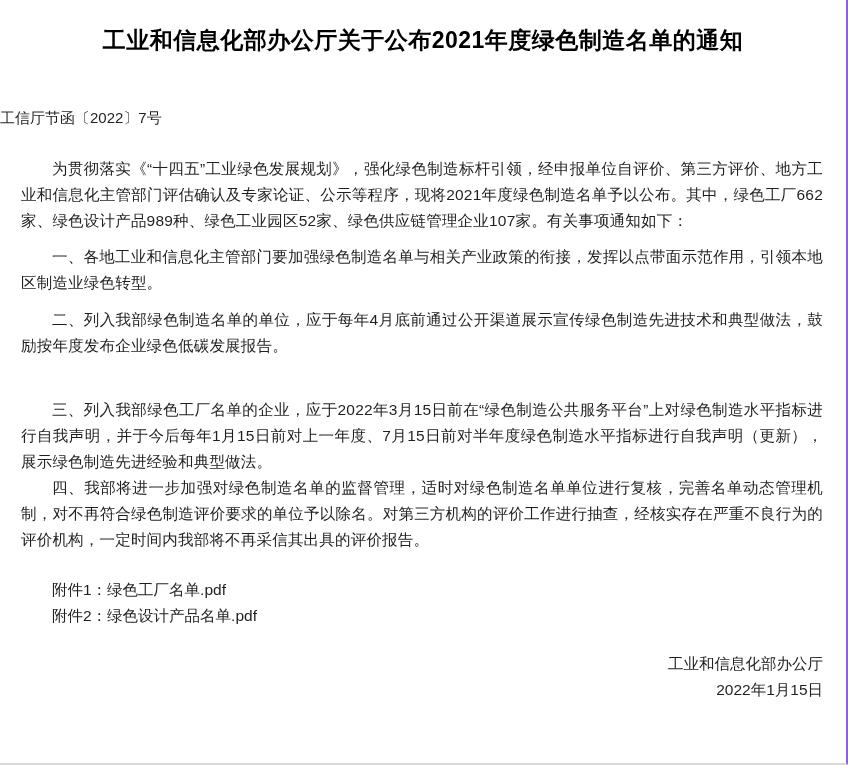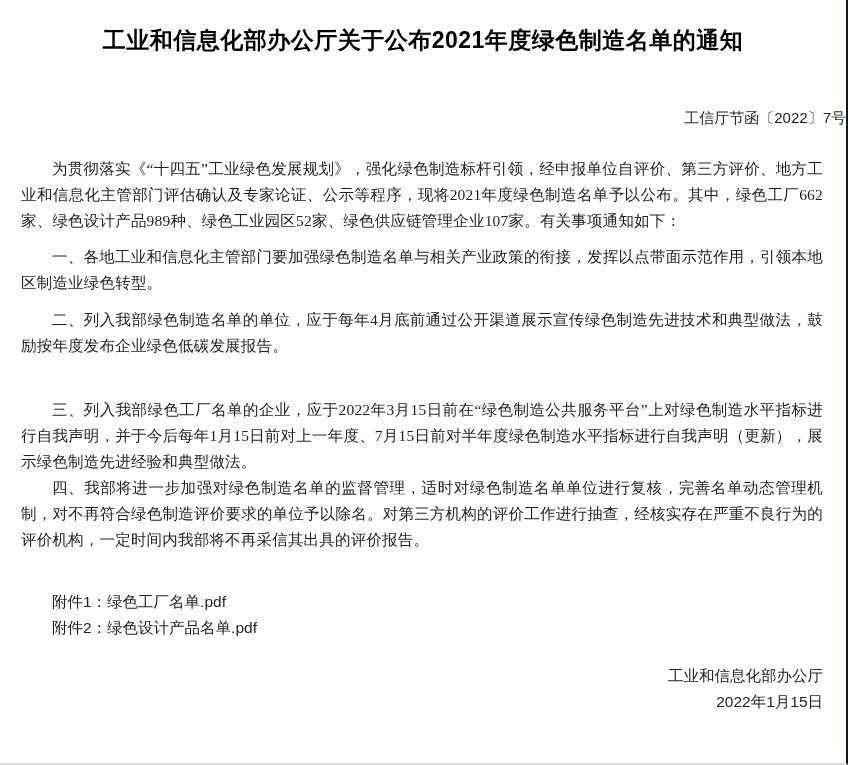--- a/index.html
+++ b/index.html
@@ -6,62 +6,61 @@
     margin: 0;
     padding: 0;
     background: #ffffff;
   }
   .page {
     position: relative;
     width: 848px;
     height: 765px;
     box-sizing: border-box;
     background: #ffffff;
-    border-right: 2px solid #0f172a;
+    border-right: 2px solid #8b5cf6;
     border-bottom: 2px solid #d9d9d9;
     overflow: hidden;
     font-family: "Liberation Sans", "DejaVu Sans", sans-serif;
     color: #1f1f1f;
   }
   .title {
     padding-top: 10px;
     text-align: center;
     font-size: 23px;
     line-height: 30px;
     font-weight: 700;
     color: #000000;
     letter-spacing: 0.5px;
   }
   .doc-number {
     margin-top: 54px;
-    text-align: right;
+    text-align: left;
     font-size: 15px;
     line-height: 17px;
     color: #1f1f1f;
   }
   .content {
     padding-left: 21px;
     padding-right: 23px;
     font-size: 15.5px;
     line-height: 26px;
   }
   .para {
     margin: 0;
     text-indent: 2em;
     text-align: justify;
     letter-spacing: 0.2px;
-    font-family: Liberation Serif, serif;
   }
   .para.p1 { margin-top: 30px; }
   .para.p2 { margin-top: 10px; }
   .para.p3 { margin-top: 11px; }
   .para.p4 { margin-top: 38px; }
   .para.p5 { }
   .attachments {
-    margin-top: 36px;
+    margin-top: 24px;
   }
   .attachment {
     padding-left: 2em;
     line-height: 26px;
     cursor: pointer;
   }
   .signature-block {
     margin-top: 22px;
     text-align: right;
   }

